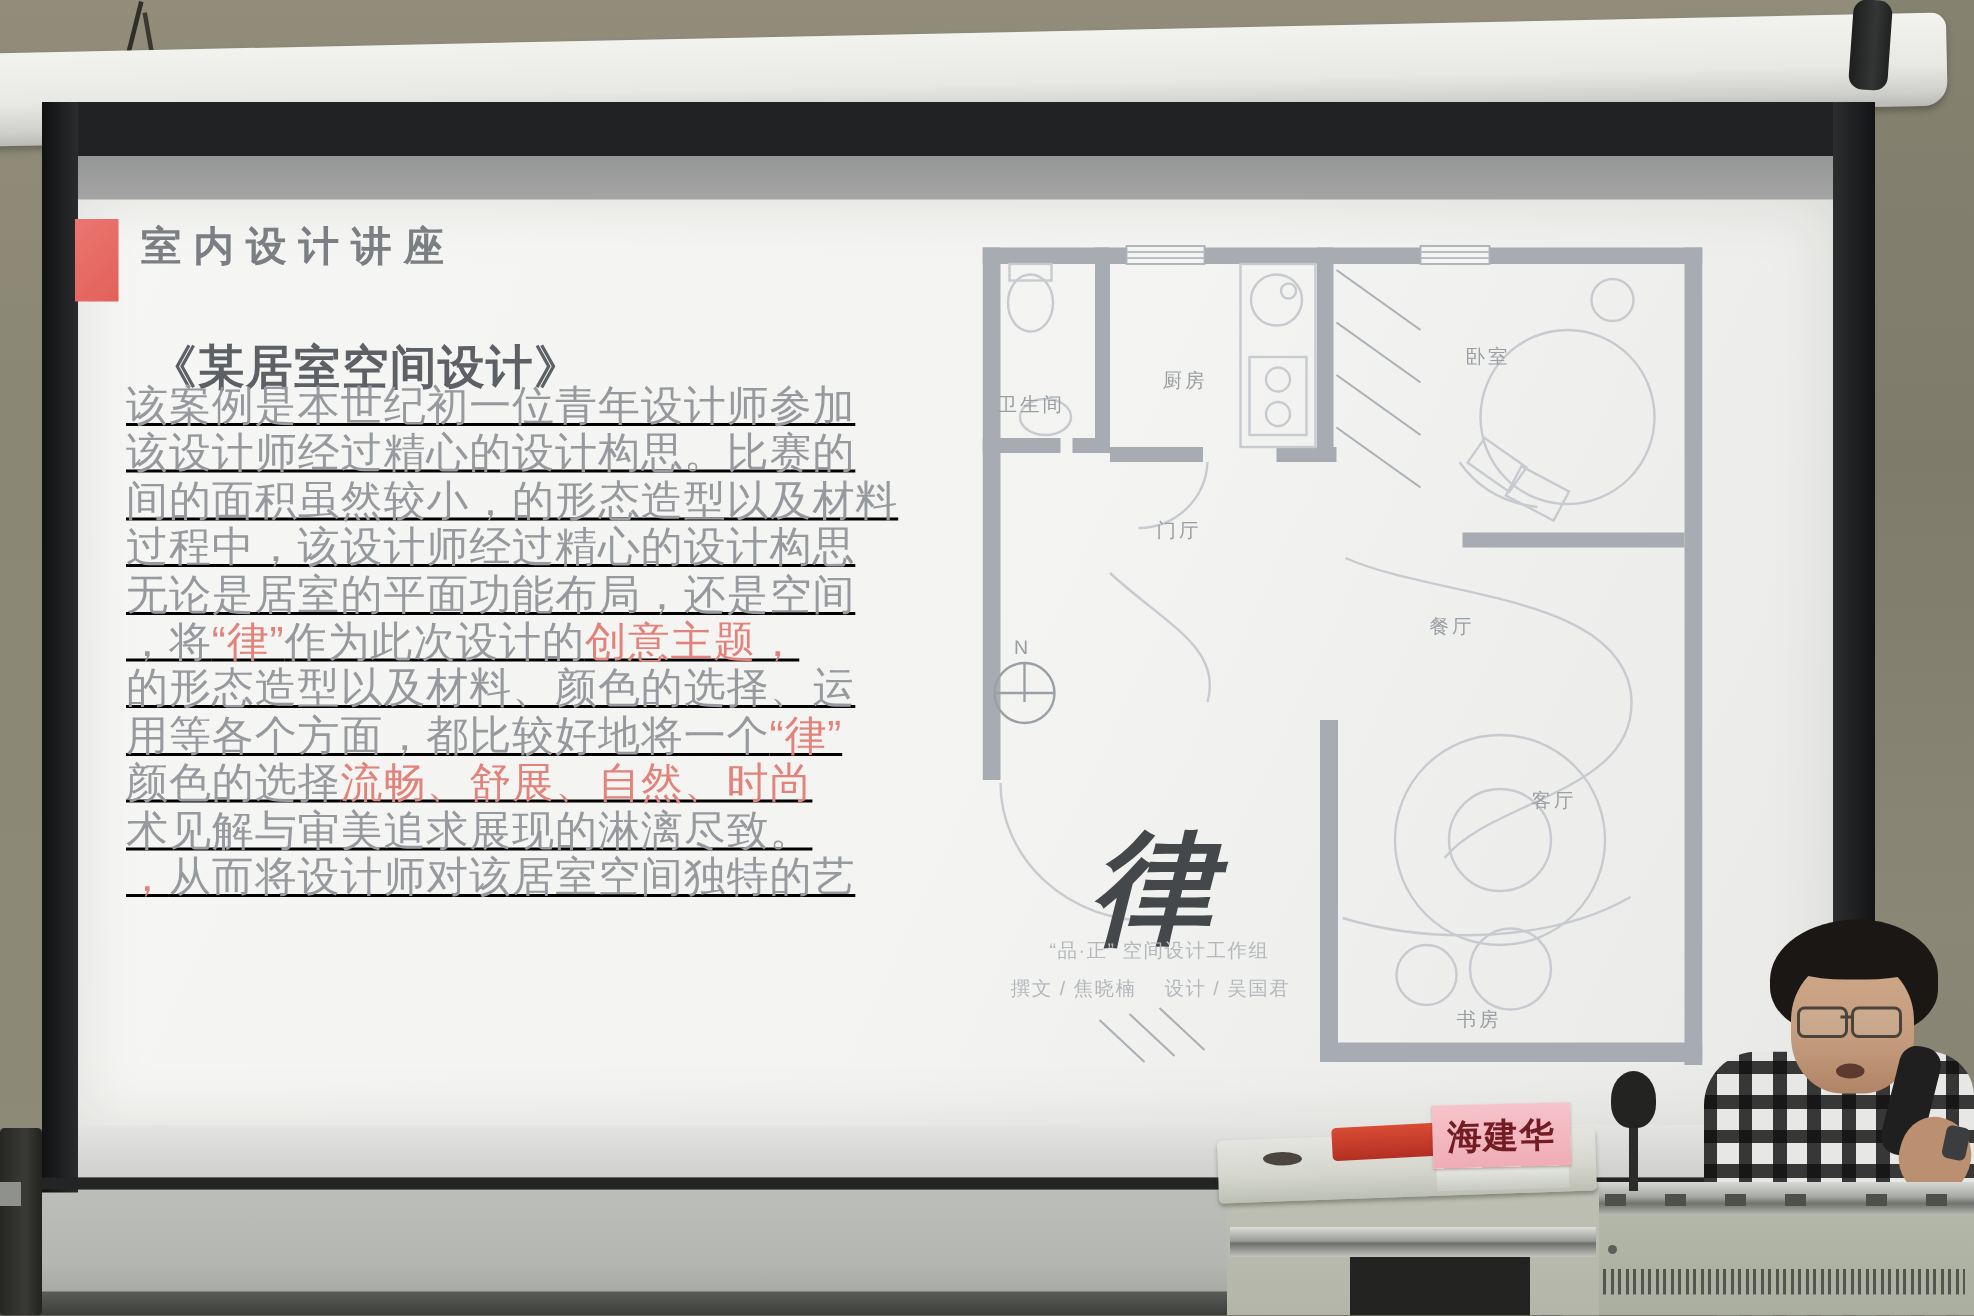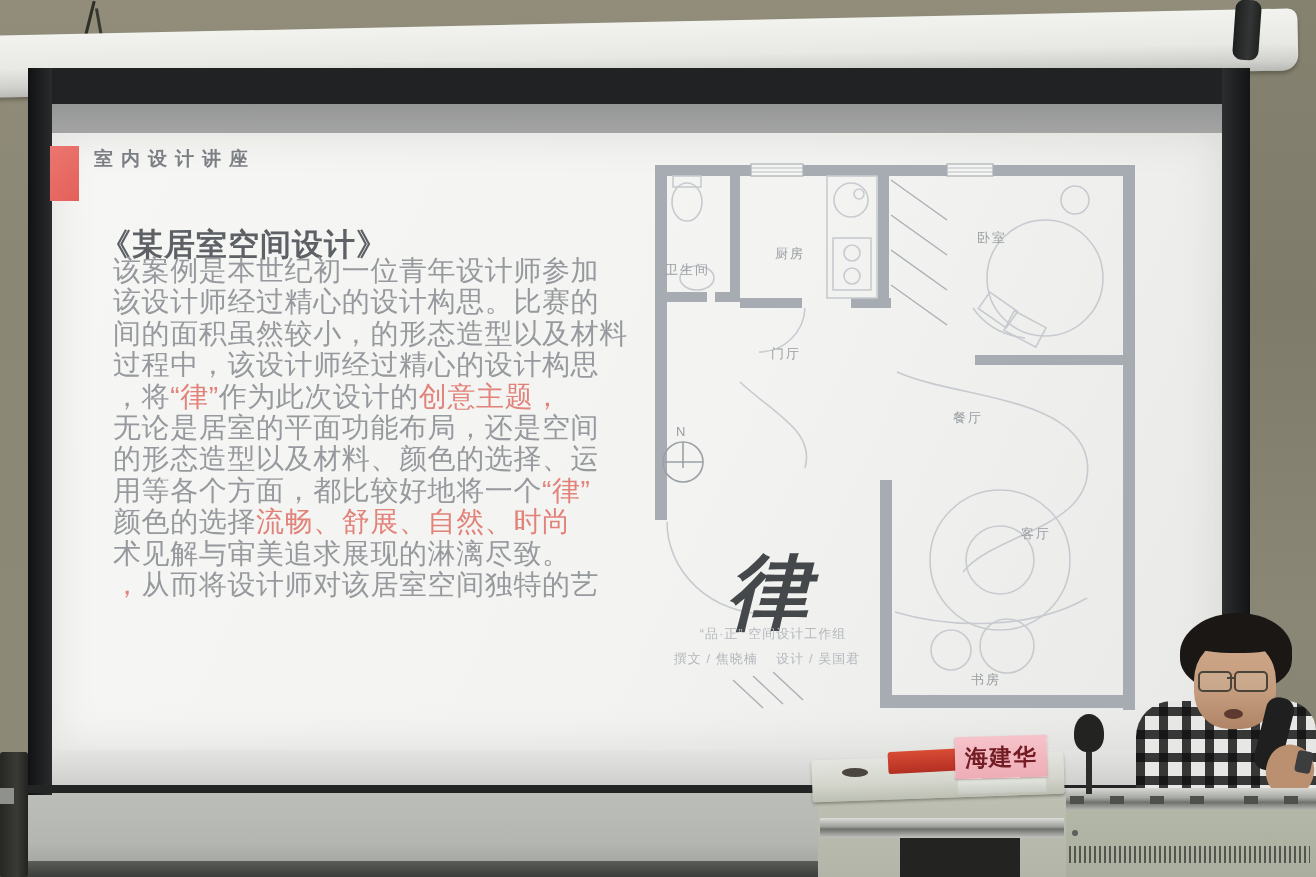--- a/index.html
+++ b/index.html
@@ -43,24 +43,24 @@
   #bottom-strip{left:0px;top:861px;width:1316px;height:16px;z-index:6;
     background:linear-gradient(180deg,#5a5c58,#3c3e3b);}
   #left-dark-object{left:0px;top:752px;width:28px;height:125px;z-index:41;
     background:linear-gradient(90deg,#262723,#3a3b36 60%,#22231f);border-radius:3px;}
   #left-dark-notch{left:0px;top:788px;width:14px;height:16px;z-index:42;background:#8f918c;}
 
   
   .bullet{left:50px;top:146px;width:29px;height:55px;z-index:12;
     background:linear-gradient(135deg,#ec7670,#e3605a);}
   .slide-header{left:94px;top:146px;z-index:12;font-family:"Liberation Serif","DejaVu Serif",serif;
-    font-size:19px;font-weight:bold;color:#7b7f83;letter-spacing:8px;}
+    font-size:27px;font-weight:bold;color:#7b7f83;letter-spacing:8px;}
   .slide-title{left:100px;top:224px;z-index:12;font-size:31px;font-weight:bold;
     color:#5d6165;letter-spacing:1px;}
-  #slide-paragraph{left:113px;top:255px;width:560px;z-index:12;}
+  #slide-paragraph{left:84px;top:255px;width:560px;z-index:12;text-decoration:underline;}
   .pline{font-size:28px;line-height:31.4px;color:#96999d;letter-spacing:0.6px;white-space:nowrap;}
   .pline .red{color:#e2837b;}
 
   
   #floor-plan{left:655px;top:160px;z-index:12;}
   .fp-label{font-size:13px;fill:#999ea3;letter-spacing:2px;}
   .fp-credit{font-size:13px;fill:#b4b8bc;letter-spacing:1px;}
   .fp-calli{font-family:"DejaVu Serif","Liberation Serif",serif;font-style:italic;
     font-weight:bold;font-size:82px;fill:#45484b;}
 
@@ -158,22 +158,22 @@
   <div class="abs" id="slide"></div>
 
   <div class="abs bullet"></div>
   <div class="abs slide-header">室内设计讲座</div>
   <div class="abs slide-title">《某居室空间设计》</div>
   <div class="abs" id="slide-paragraph">
       <div class="pline"><span>该案例是本世纪初一位青年设计师参加</span></div>
       <div class="pline"><span>该设计师经过精心的设计构思。比赛的</span></div>
       <div class="pline"><span>间的面积虽然较小，的形态造型以及材料</span></div>
       <div class="pline"><span>过程中，该设计师经过精心的设计构思</span></div>
+      <div class="pline"><span>无论是居室的平面功能布局，还是空间</span></div>
       <div class="pline"><span>，将</span><span class="red">“律”</span><span>作为此次设计的</span><span class="red">创意主题，</span></div>
-      <div class="pline"><span>无论是居室的平面功能布局，还是空间</span></div>
       <div class="pline"><span>的形态造型以及材料、颜色的选择、运</span></div>
       <div class="pline"><span>用等各个方面，都比较好地将一个</span><span class="red">“律”</span></div>
       <div class="pline"><span>颜色的选择</span><span class="red">流畅、舒展、自然、时尚</span></div>
       <div class="pline"><span>术见解与审美追求展现的淋漓尽致。</span></div>
       <div class="pline"><span class="red">，</span><span>从而将设计师对该居室空间独特的艺</span></div>
     </div>
 
   <svg class="abs" id="floor-plan" width="480" height="555" viewBox="0 0 480 555">
     <g fill="#a7acb2">
       <rect x="0" y="5" width="480" height="11"></rect>

